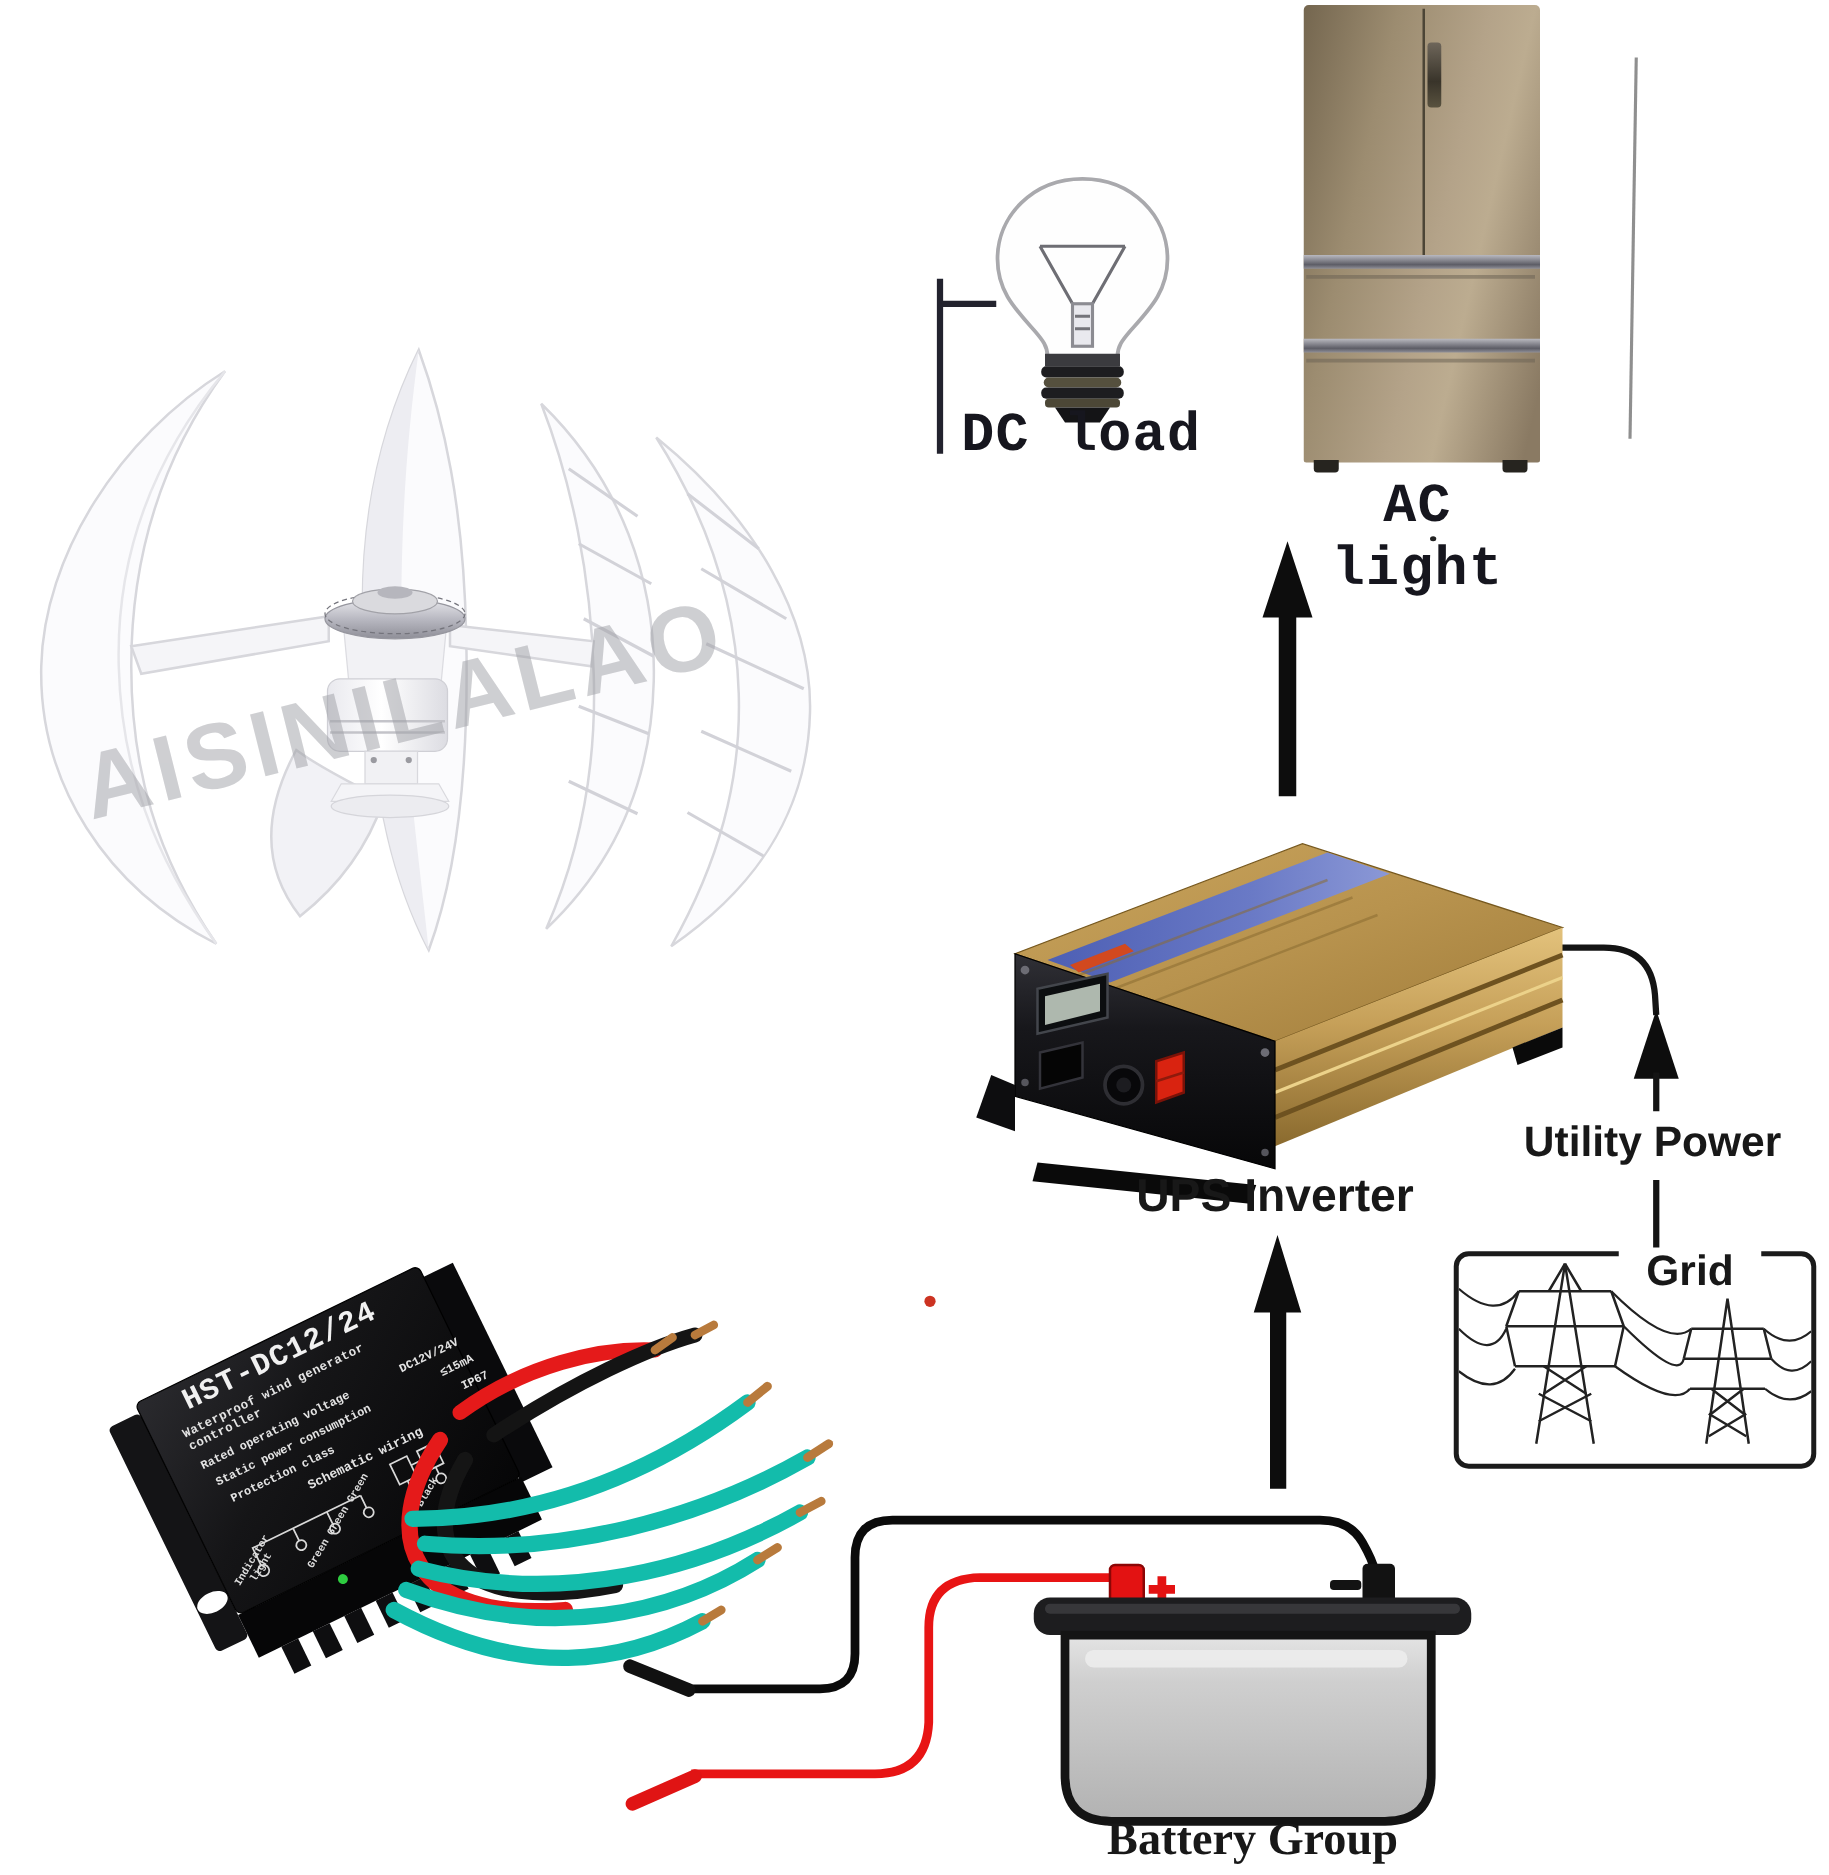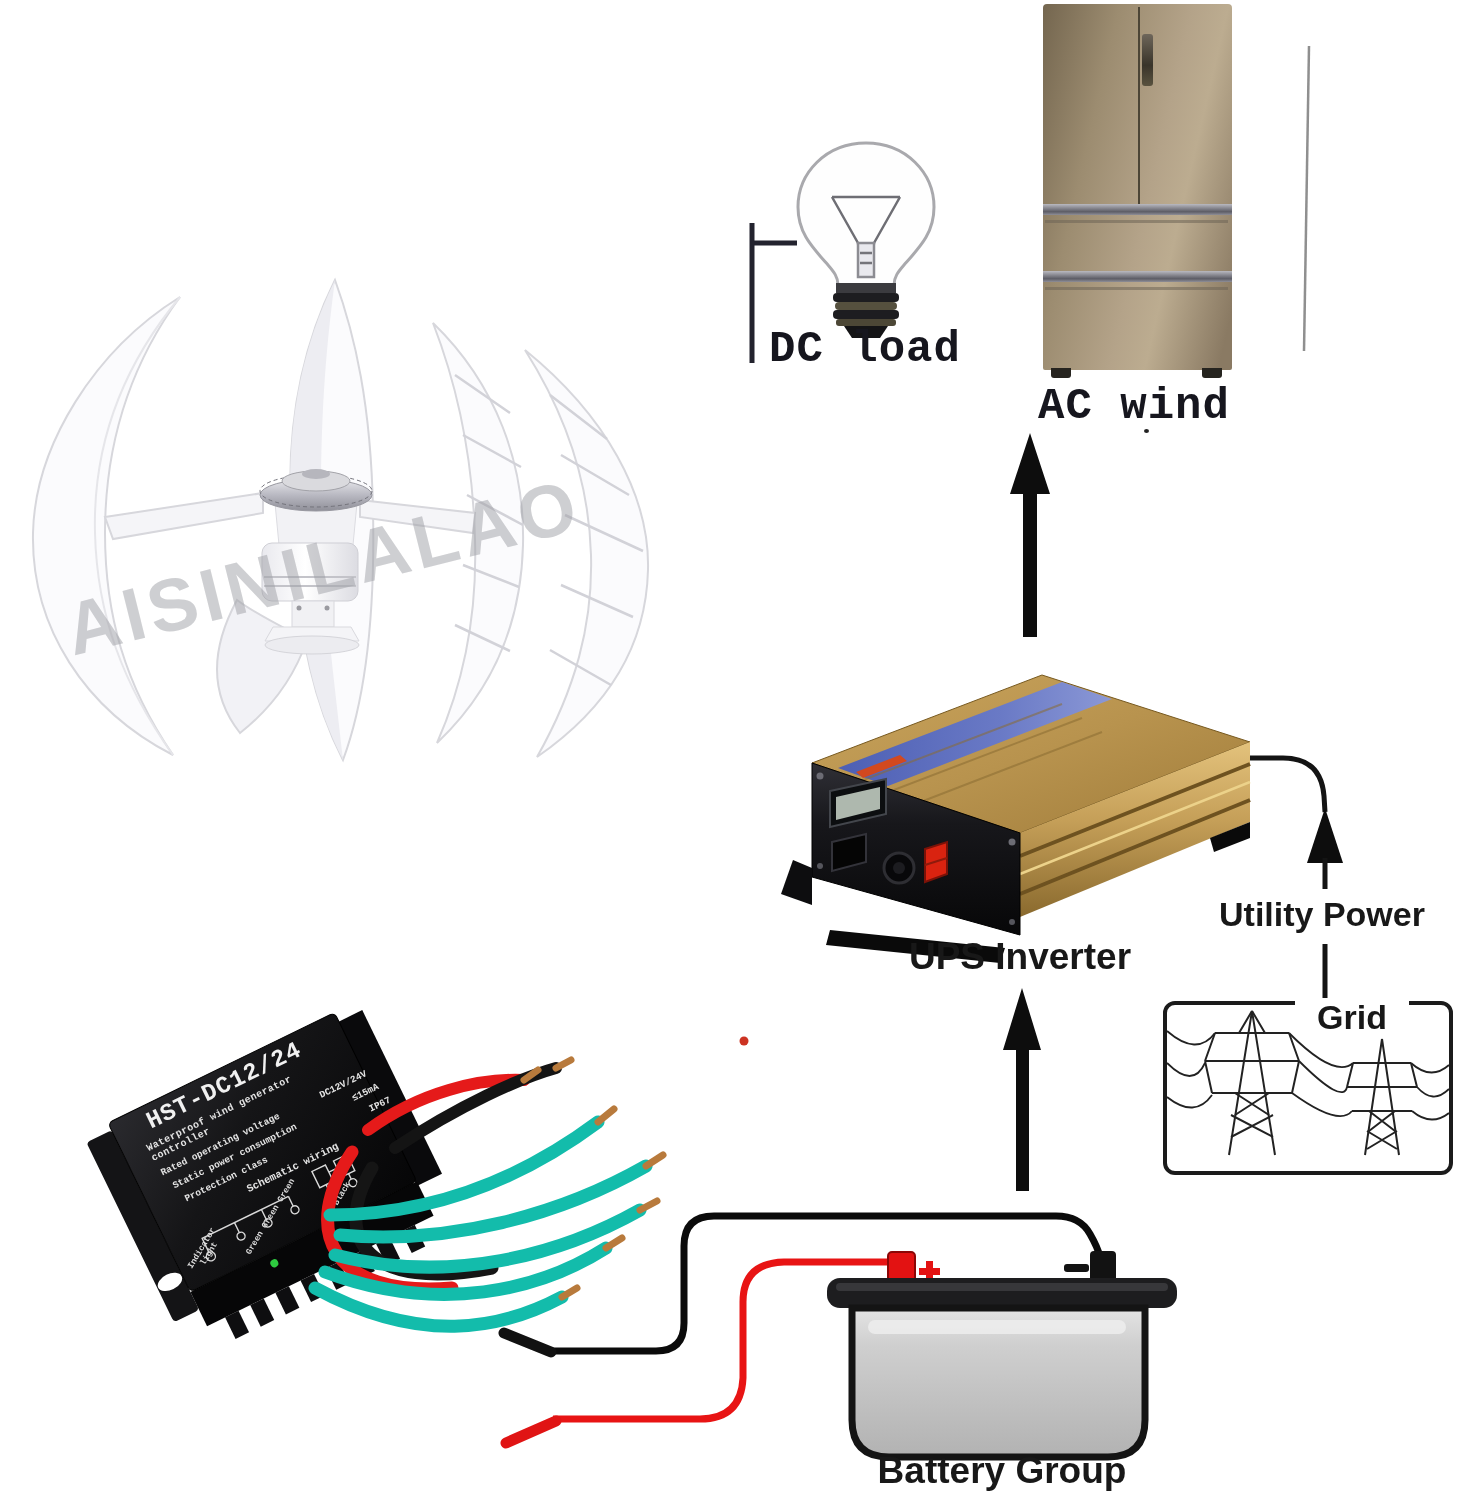--- a/index.html
+++ b/index.html
@@ -10,21 +10,21 @@
   
   .serif-label{font-family:Liberation Mono, monospace;font-weight:bold;color:#16161e;
                text-align:center;letter-spacing:1px;}
   .sans-label{font-family:"Liberation Sans",sans-serif;font-weight:bold;color:#181818;
               text-align:center;}
   #dc-load-label{left:760px;top:324px;width:210px;font-size:44px;}
   #ac-load-label{left:1028px;top:381px;width:212px;font-size:44px;}
   #ups-inverter-label{left:895px;top:936px;width:250px;font-size:37px;}
   #utility-power-label{left:1196px;top:895px;width:252px;font-size:34px;}
   #grid-label{left:1295px;top:998px;width:114px;font-size:34px;background:#fff;z-index:6;text-align:center;}
-  #battery-group-label{left:872px;top:1450px;width:260px;font-size:37px;}
+  #battery-group-label{left:872px;top:1450px;width:260px;font-size:37px;font-family:Liberation Serif, serif;}
   .artifact-dot{left:1144px;top:429px;width:5px;height:4px;background:#222;border-radius:50%;}
   
   #fridge{left:1043px;top:4px;width:189px;height:366px;z-index:2;
           background:linear-gradient(103deg,#74664f 0%,#9c8c70 28%,#b4a389 55%,#bcac90 68%,#8a7a63 95%);
           border-radius:4px 4px 2px 2px;}
   #fridge .seam{position:absolute;left:95px;top:3px;width:2px;height:198px;background:#4c4536;}
   #fridge .handle{position:absolute;left:99px;top:30px;width:11px;height:52px;border-radius:3px;
           background:linear-gradient(180deg,#6e665a,#39342a 60%,#59523f);}
   #fridge .div1{position:absolute;left:0;top:200px;width:100%;height:11px;
           background:linear-gradient(180deg,#b9b9c0,#5d5d66 70%,#8f8f98);}
@@ -353,20 +353,20 @@
     <div class="handle"></div>
     <div class="div1"></div>
     <div class="hline1"></div>
     <div class="div2"></div>
     <div class="hline2"></div>
     <div class="foot l"></div>
     <div class="foot r"></div>
   </div>
 
   <div id="dc-load-label" class="abs serif-label z5">DC load</div>
-  <div id="ac-load-label" class="abs serif-label z5">AC wind</div>
+  <div id="ac-load-label" class="abs serif-label z5">AC light</div>
   <div class="abs artifact-dot"></div>
   <div id="ups-inverter-label" class="abs sans-label z5">UPS Inverter</div>
   <div id="utility-power-label" class="abs sans-label z5">Utility Power</div>
   <div id="grid-label" class="abs sans-label">Grid</div>
   <div id="battery-group-label" class="abs sans-label z5">Battery Group</div>
 
 </div>
 
 </body></html>

